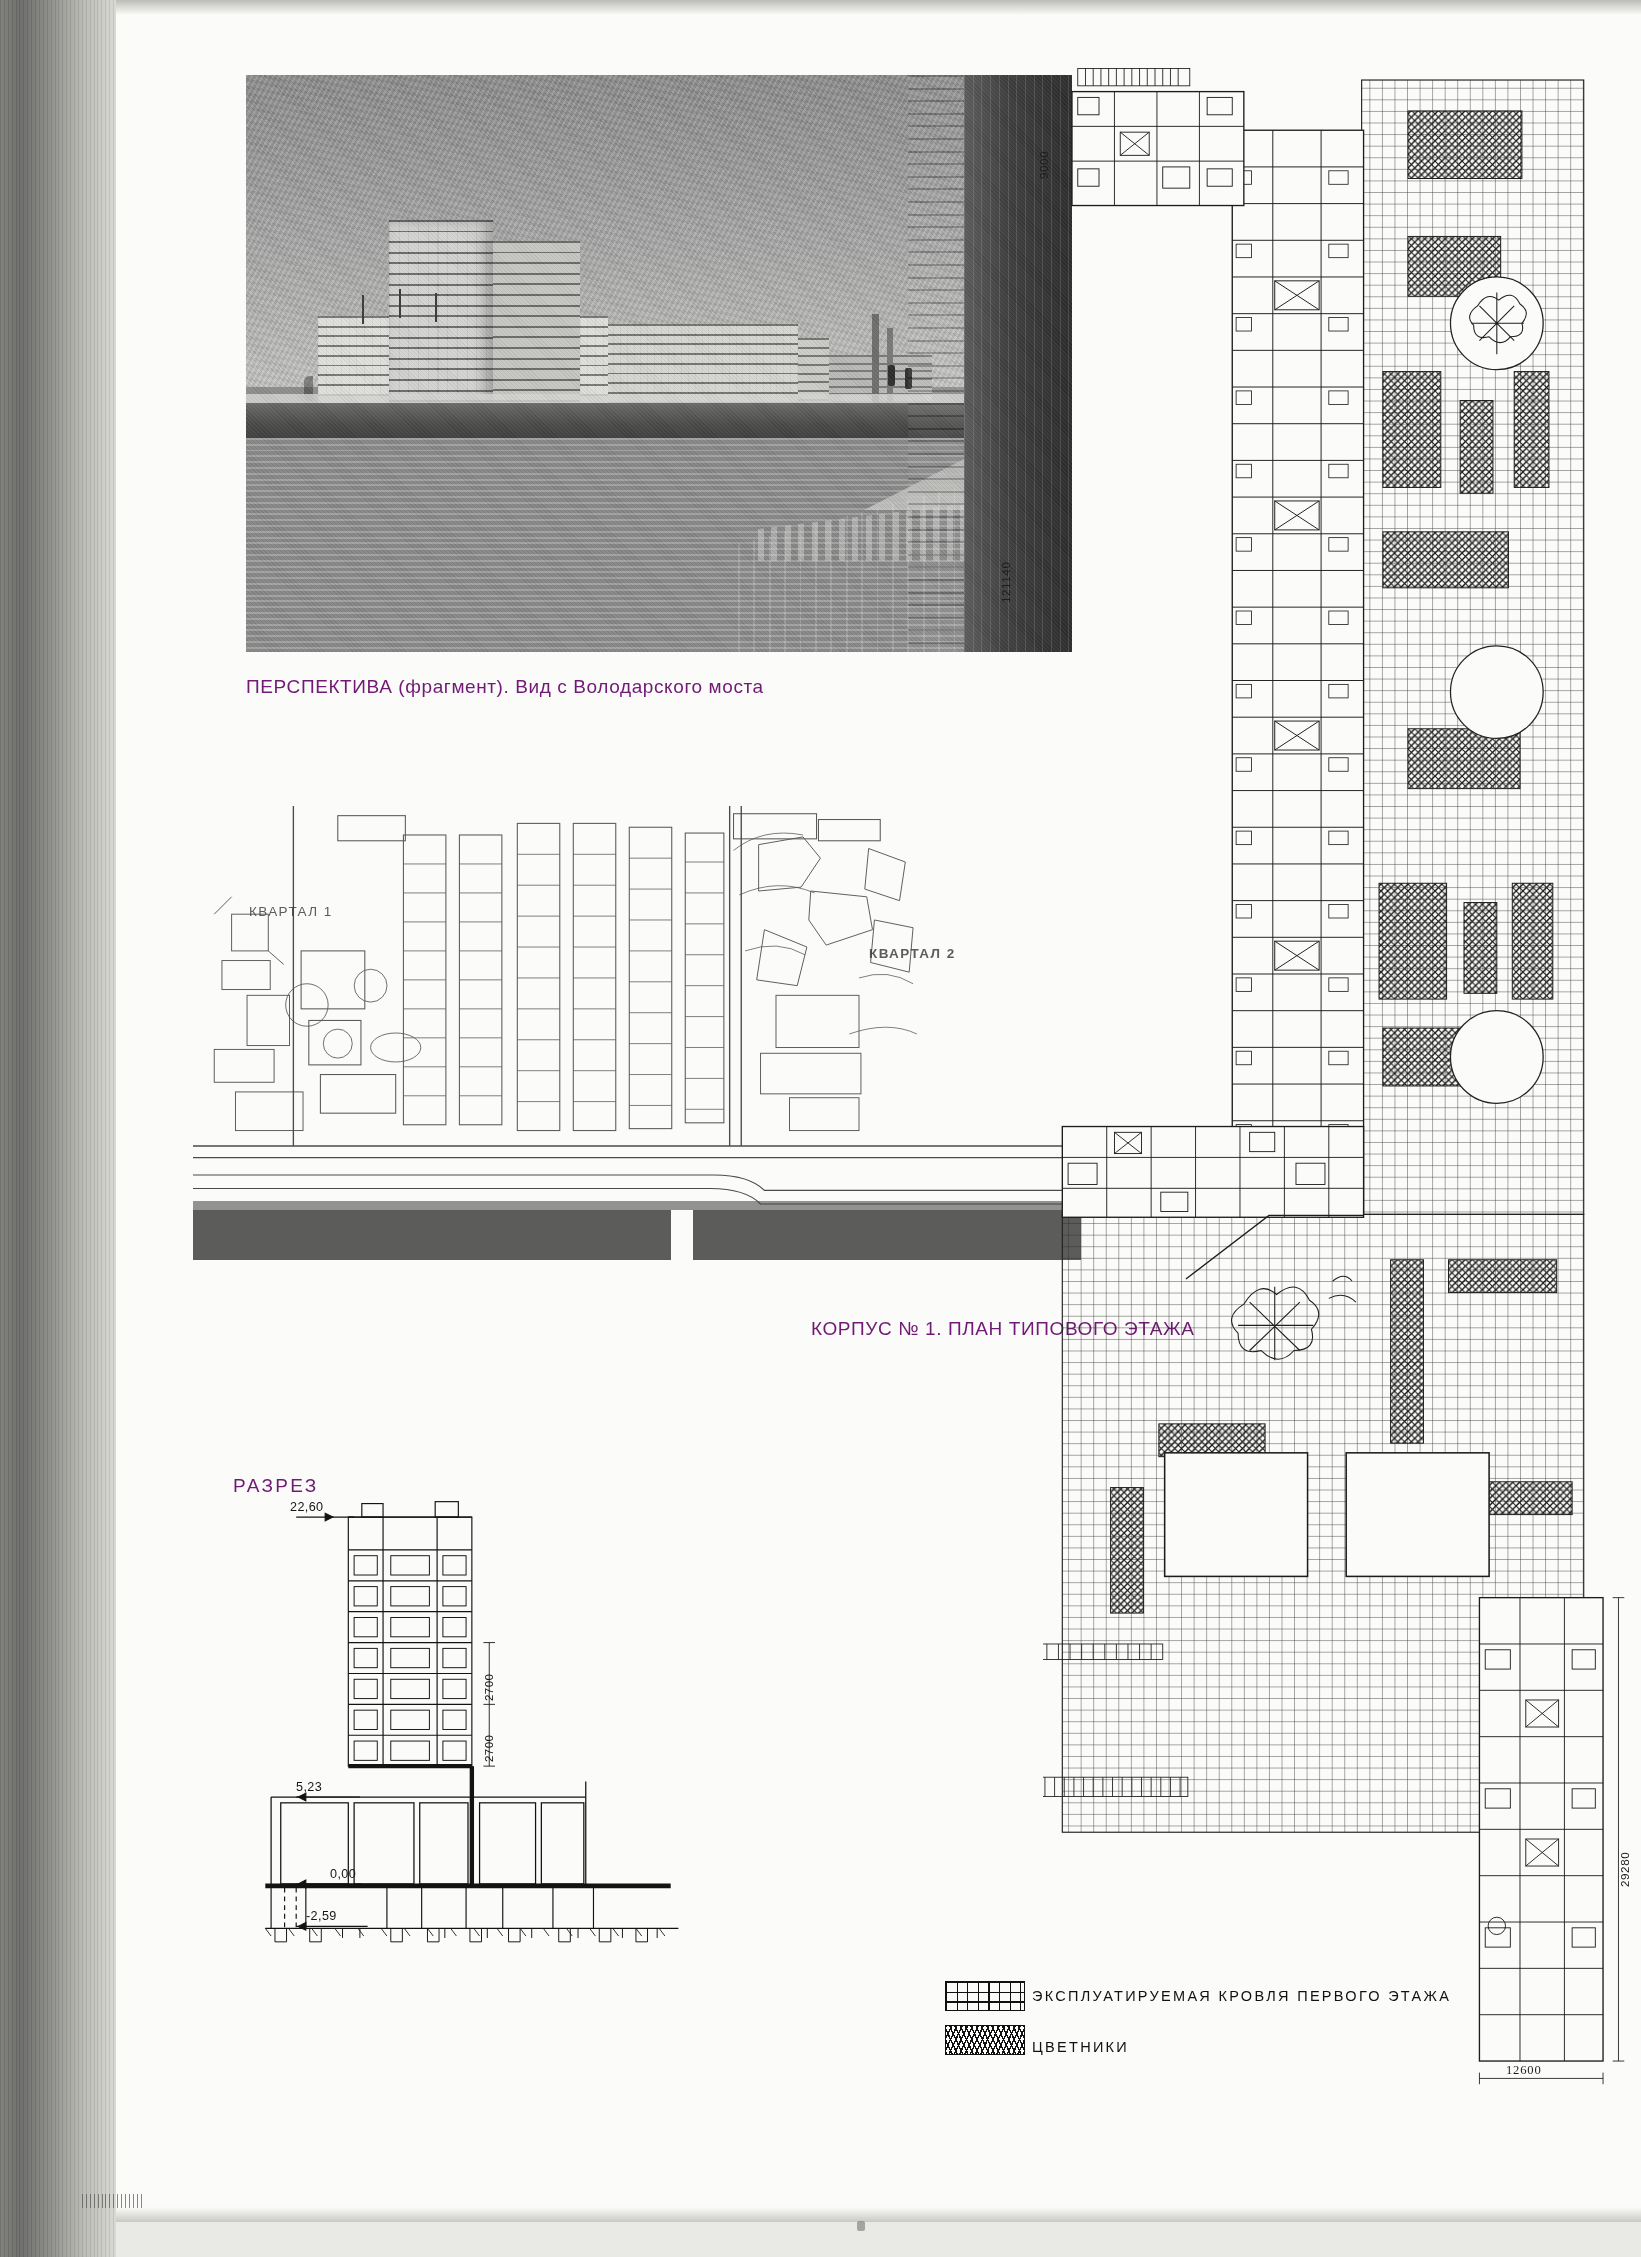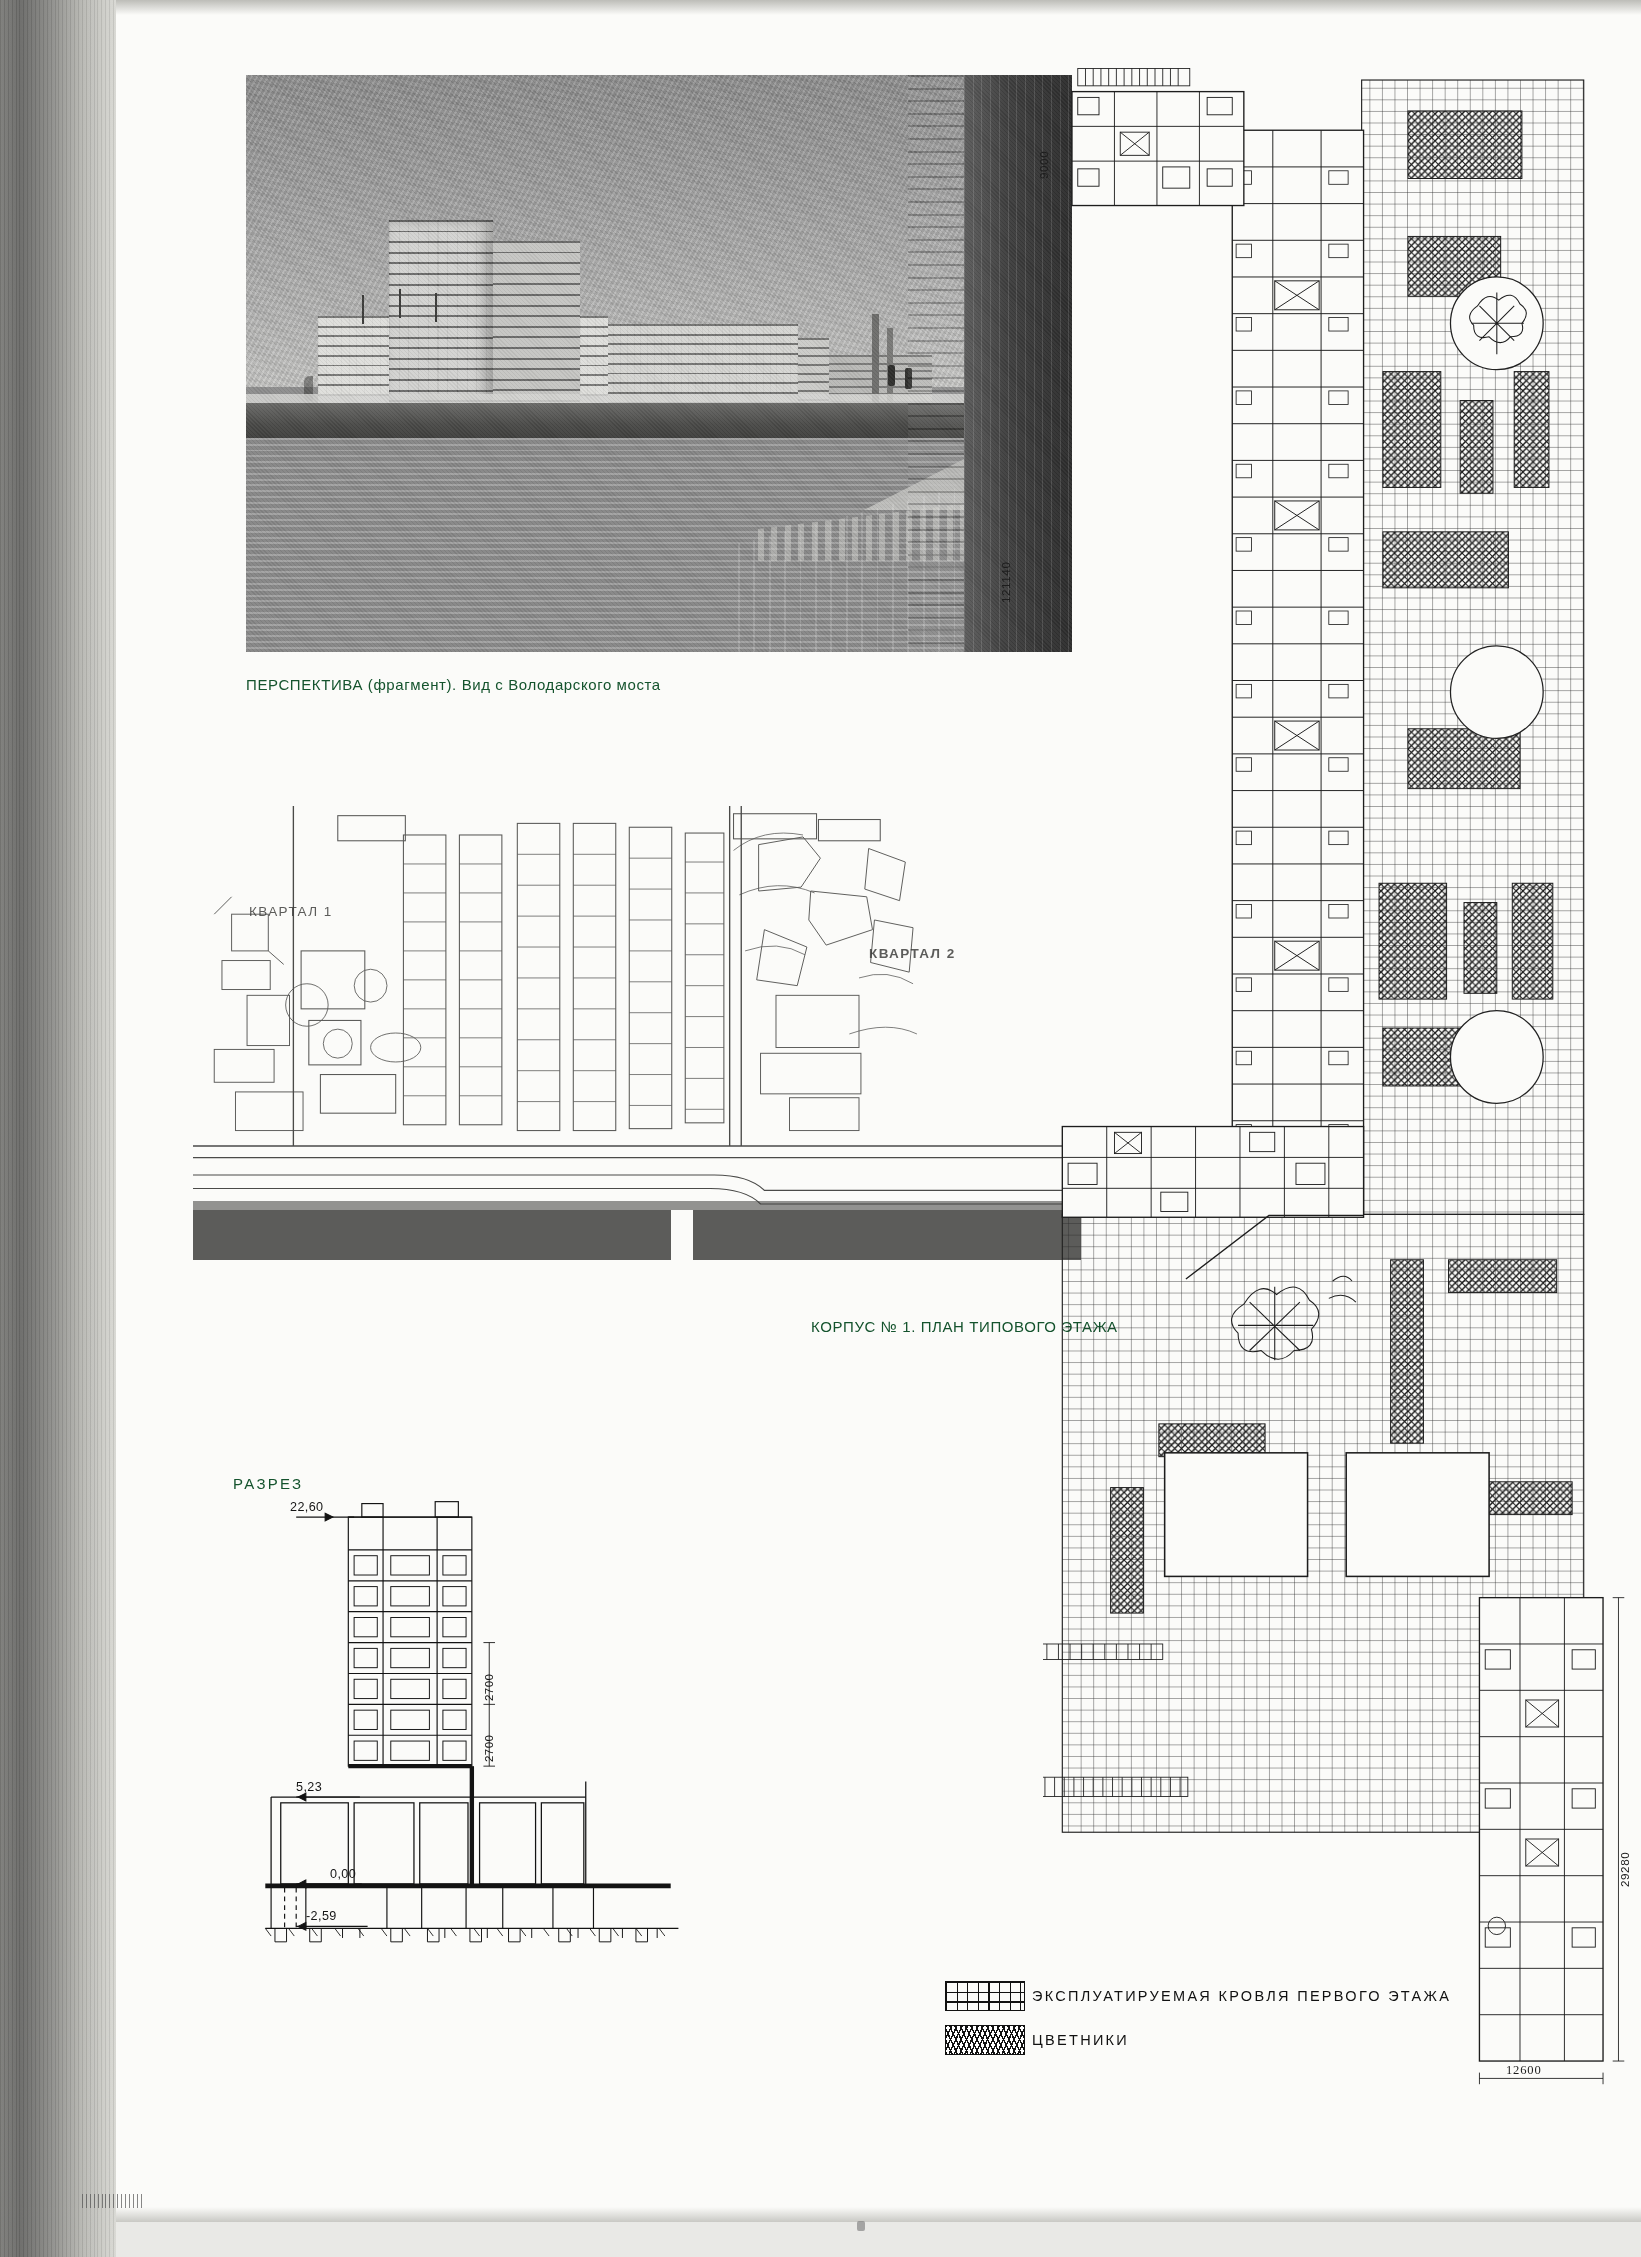--- a/index.html
+++ b/index.html
@@ -48,22 +48,22 @@
     opacity:.7;
   }
   .mid-speck{
     position:absolute;left:857px;top:2221px;width:7.7px;height:9.7px;
     background:#777;border-radius:1.9px;opacity:.6;
   }
 
   
   .cap{
     position:absolute;
-    color:#14532d;
-    font-size:15px;
+    color:#701a75;
+    font-size:19px;
     letter-spacing:0.6px;
     white-space:nowrap;
   }
 
   
   .photo{
     position:absolute;left:246px;top:75px;width:826px;height:577px;
     background:#8d8d8d;
     overflow:hidden;
   }
@@ -702,20 +702,20 @@
     <div class="fp-dim" style="left:-44px;top:550px;">121140</div>
     <div class="fp-dim" style="left:575px;top:1834px;">29280</div>
     <div class="fp-dim-h" style="left:463px;top:2010px;font-family:Liberation Serif, serif;">12600</div>
   </div>
 
   <div class="legend">
     <div class="lg-row" style="top:0px;">
       <div class="lg-swatch grid"></div>
       <div class="lg-text">ЭКСПЛУАТИРУЕМАЯ КРОВЛЯ ПЕРВОГО ЭТАЖА</div>
     </div>
-    <div class="lg-row" style="top:44px;">
+    <div class="lg-row" style="top:44px;align-items:flex-end;">
       <div class="lg-swatch flower"></div>
       <div class="lg-text">ЦВЕТНИКИ</div>
     </div>
   </div>
 
 </div>
 
 
 </body></html>

